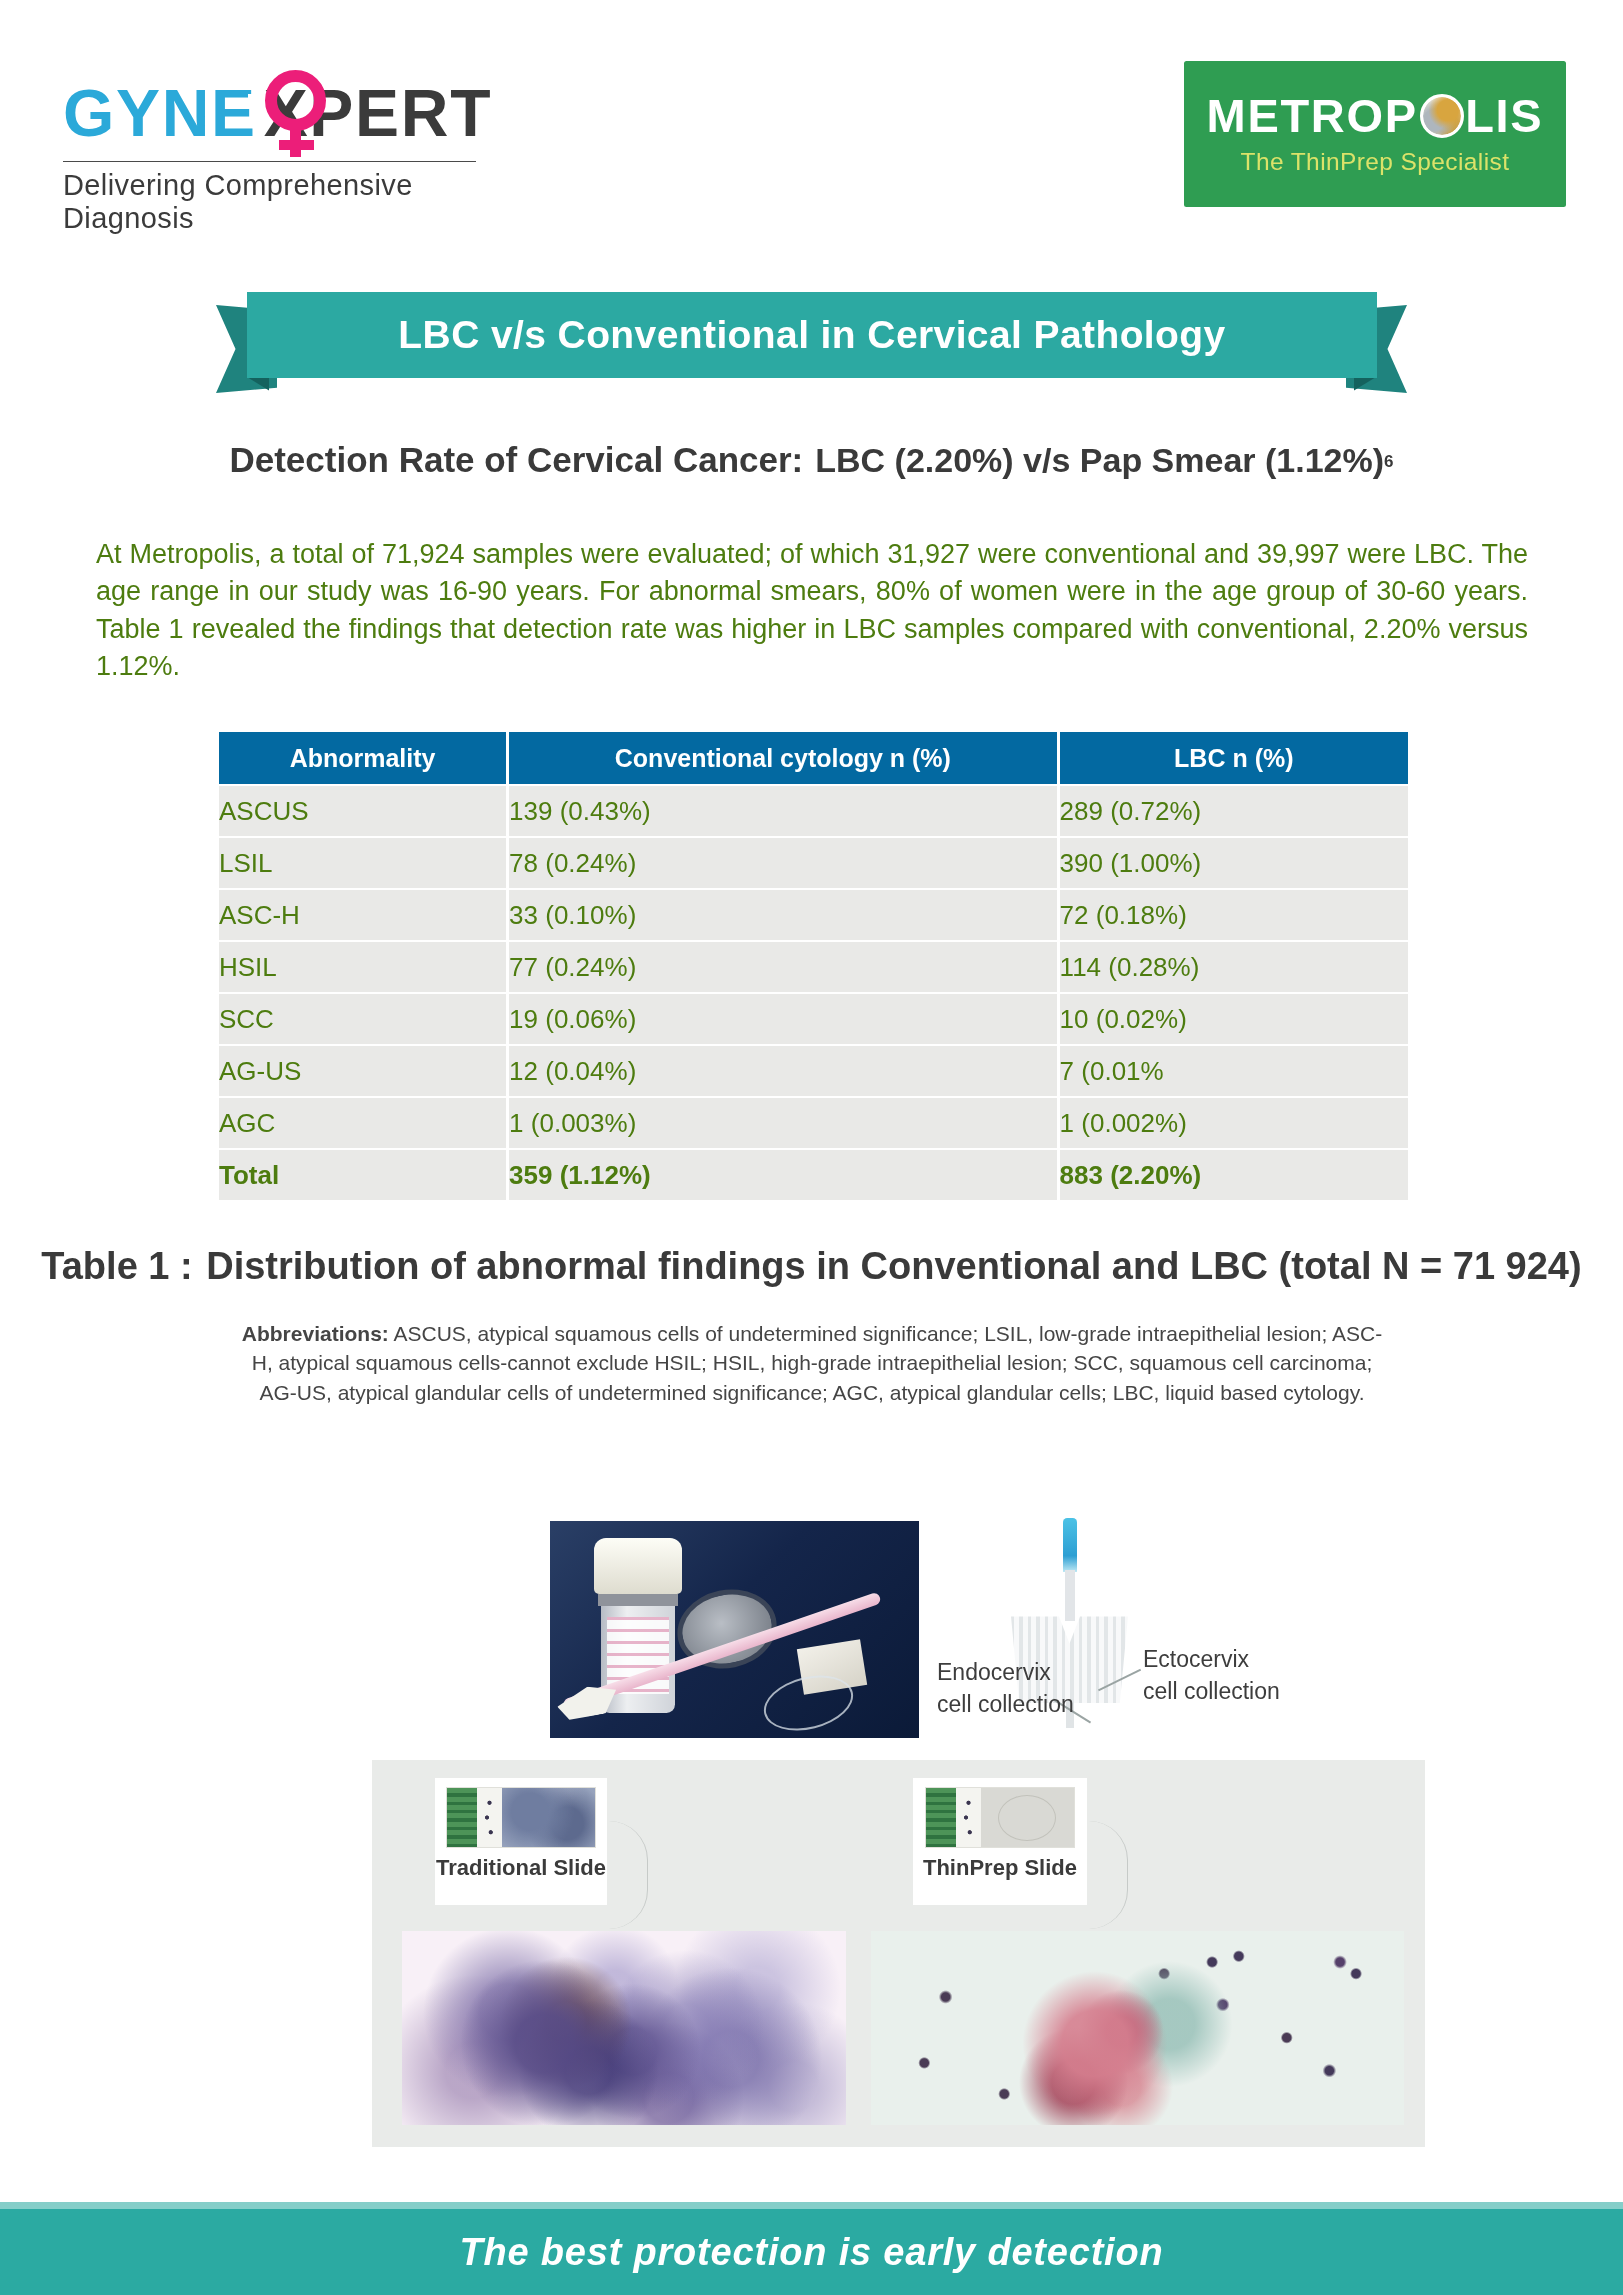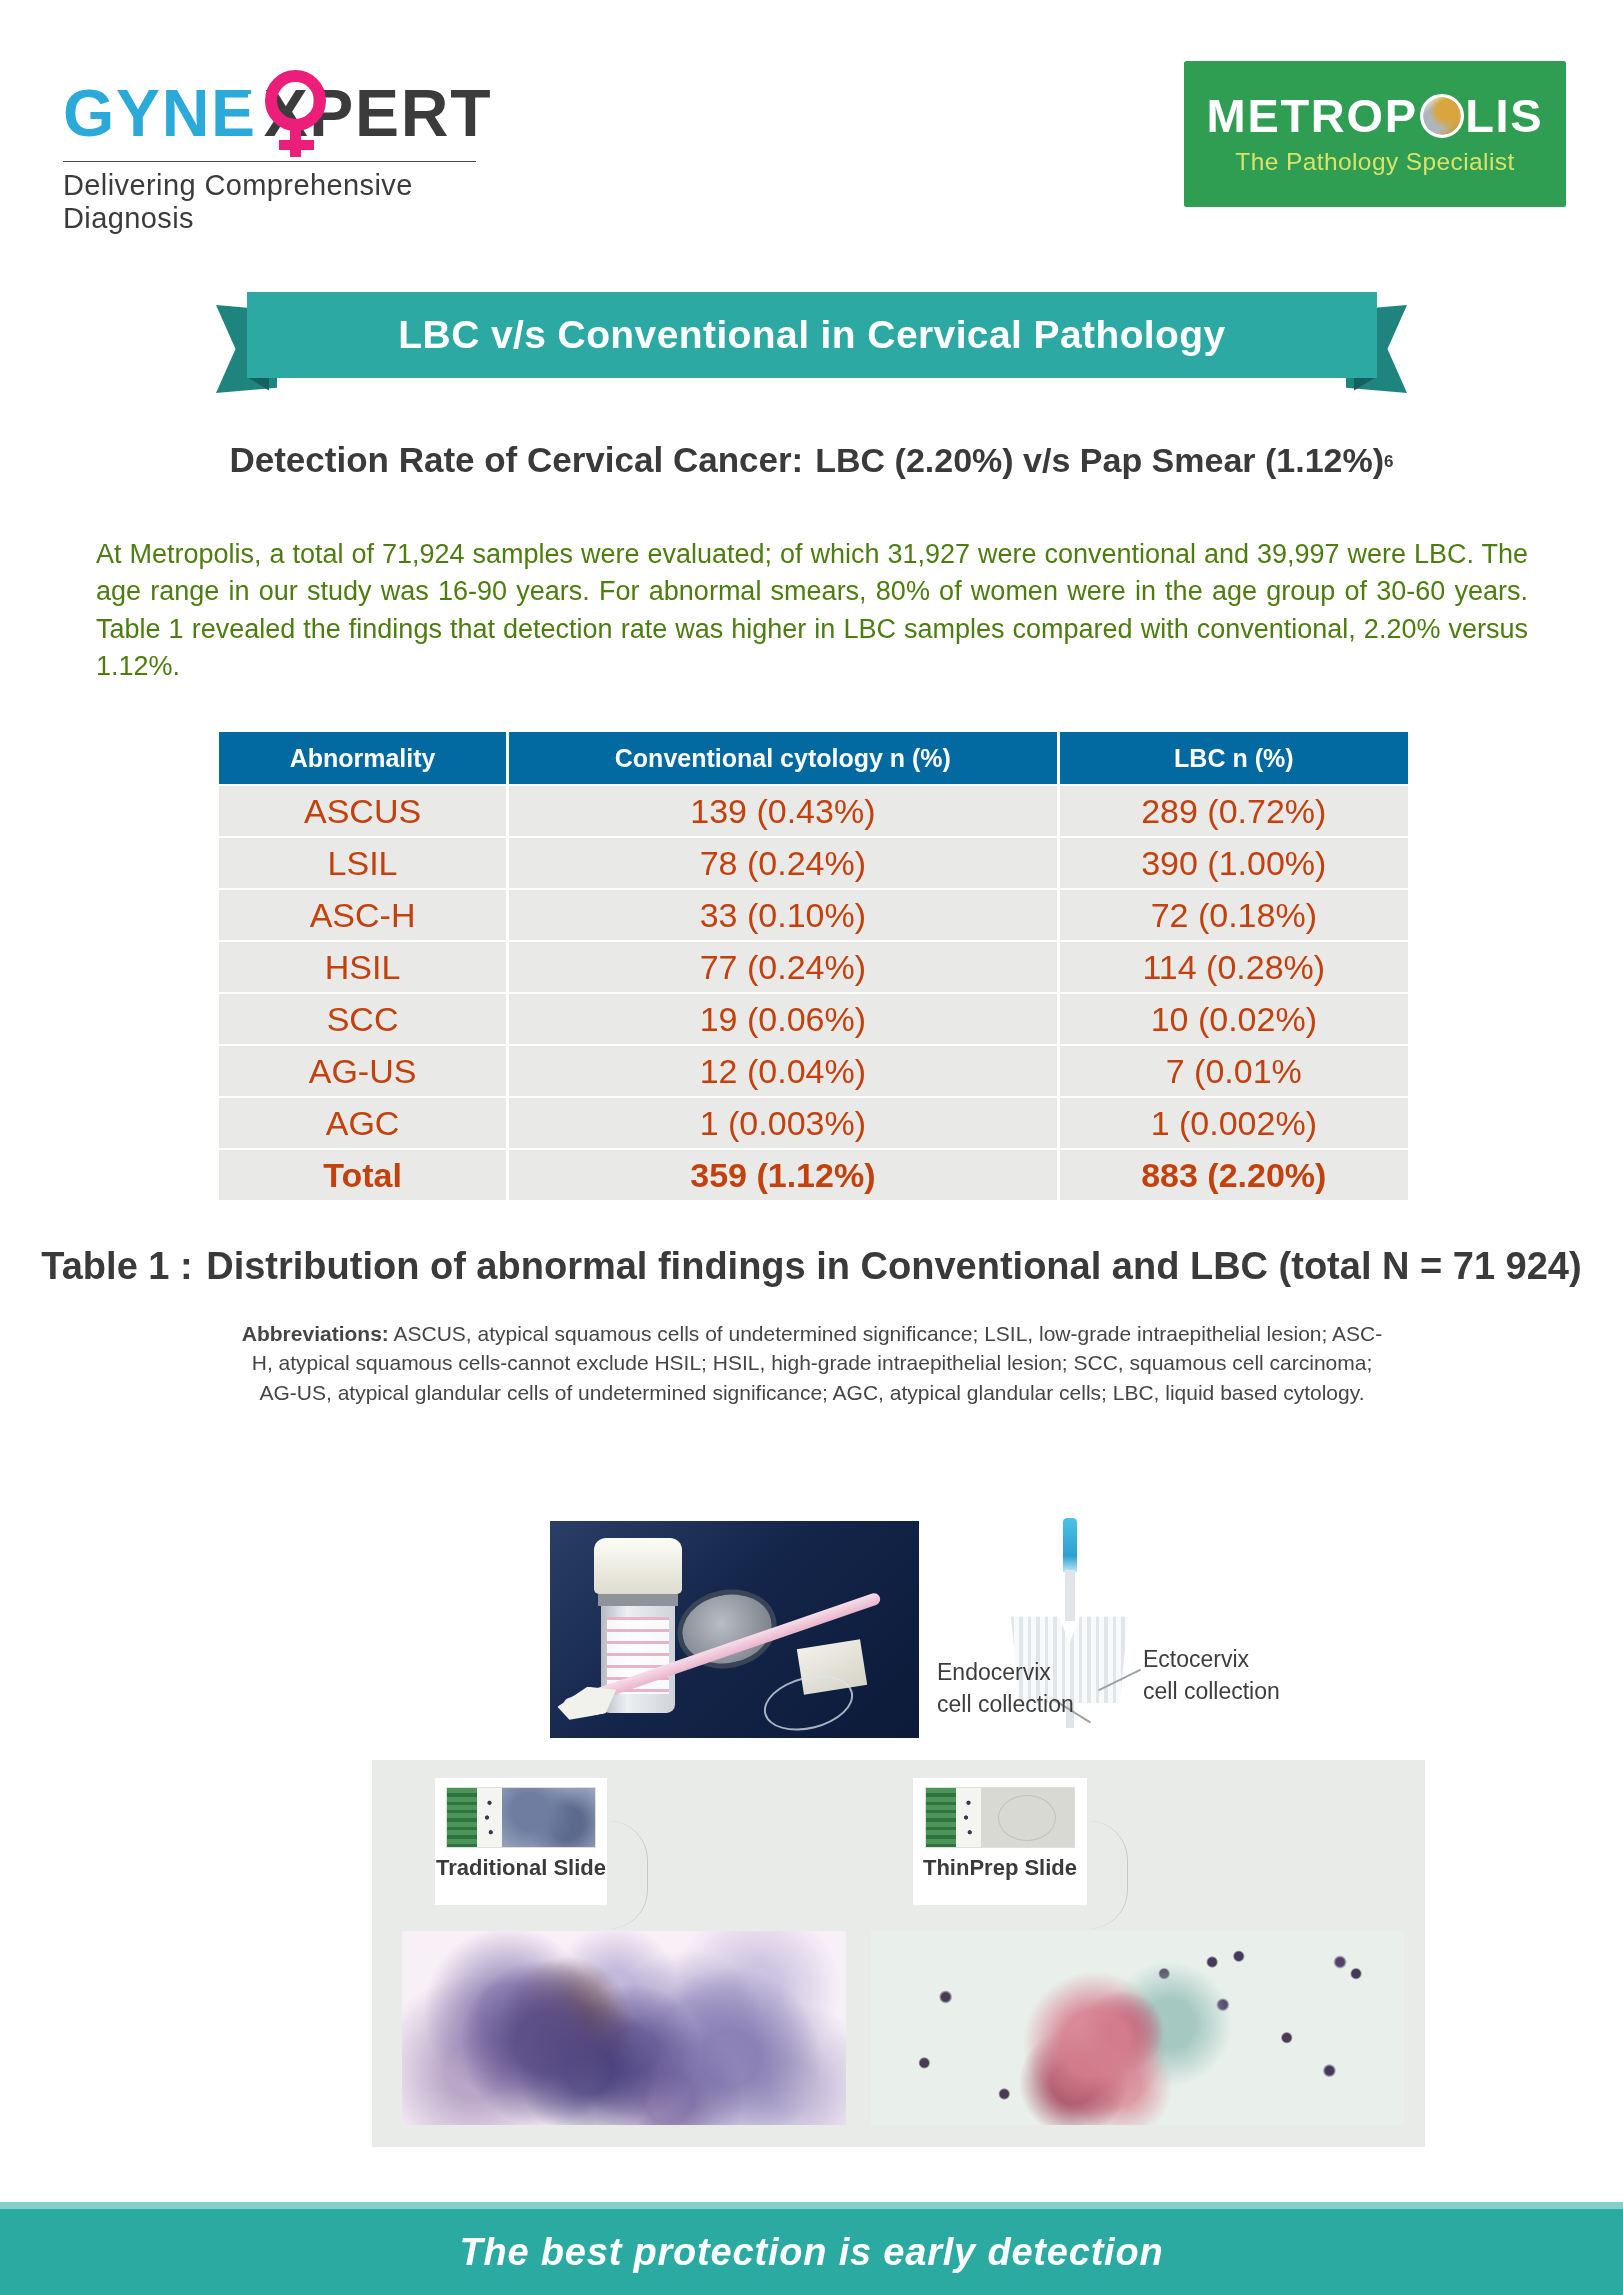--- a/index.html
+++ b/index.html
@@ -53,21 +53,21 @@
 
   
   .intro { left:96px; top:536px; width:1432px; font-size:27px; line-height:1.38;
            text-align:justify; color:#4d7c0f; }
 
   
   .data-table { left:219px; top:732px; width:1189px; border-collapse:separate; border-spacing:0; table-layout:fixed; }
   .data-table col.c1 { width:24.4%; } .data-table col.c2 { width:46.3%; } .data-table col.c3 { width:29.3%; }
   .data-table th { background:#0369a1; color:#ffffff; font-size:25px; font-weight:bold;
                    height:54px; text-align:center; border-bottom:2.5px solid #ffffff; }
-  .data-table td { background:#E9E9E7; color:#c2410c; font-size:34px; text-align:center;
+  .data-table td { background:#E9E9E7; color:#4d7c0f; font-size:26px; 
                    height:52px; border-bottom:2.5px solid #ffffff; }
   .data-table th:not(:last-child), .data-table td:not(:last-child) { border-right:3.4px solid #ffffff; }
   .data-table tr.total td { font-weight:bold; }
 
   
   .caption { left:0; top:1245px; width:1623px; text-align:center; color:#3A3A3A; font-size:38px; font-weight:bold; }
   .caption .cap-label { margin-right:13.5px; }
   .abbrev { left:237px; top:1319px; width:1150px; text-align:center; font-size:21px; line-height:1.4; color:#454545; }
   .abbrev b { font-weight:bold; }
 
@@ -193,21 +193,21 @@
   </div>
 
   <div class="abs met-logo">
     <div class="met-name">
       <span>METROP</span>
       <span class="met-cell">
           <span class="met-cell-inner"></span>
         </span>
       <span>LIS</span>
     </div>
-    <div class="met-tagline">The Pathology Specialist</div>
+    <div class="met-tagline">The ThinPrep Specialist</div>
   </div>
 
   <div class="abs ribbon-tail left"></div>
   <div class="abs ribbon-tail right"></div>
   <div class="abs ribbon-fold left"></div>
   <div class="abs ribbon-fold right"></div>
   <div class="abs ribbon-band">
     <span>LBC v/s Conventional in Cervical Pathology</span>
   </div>
 

